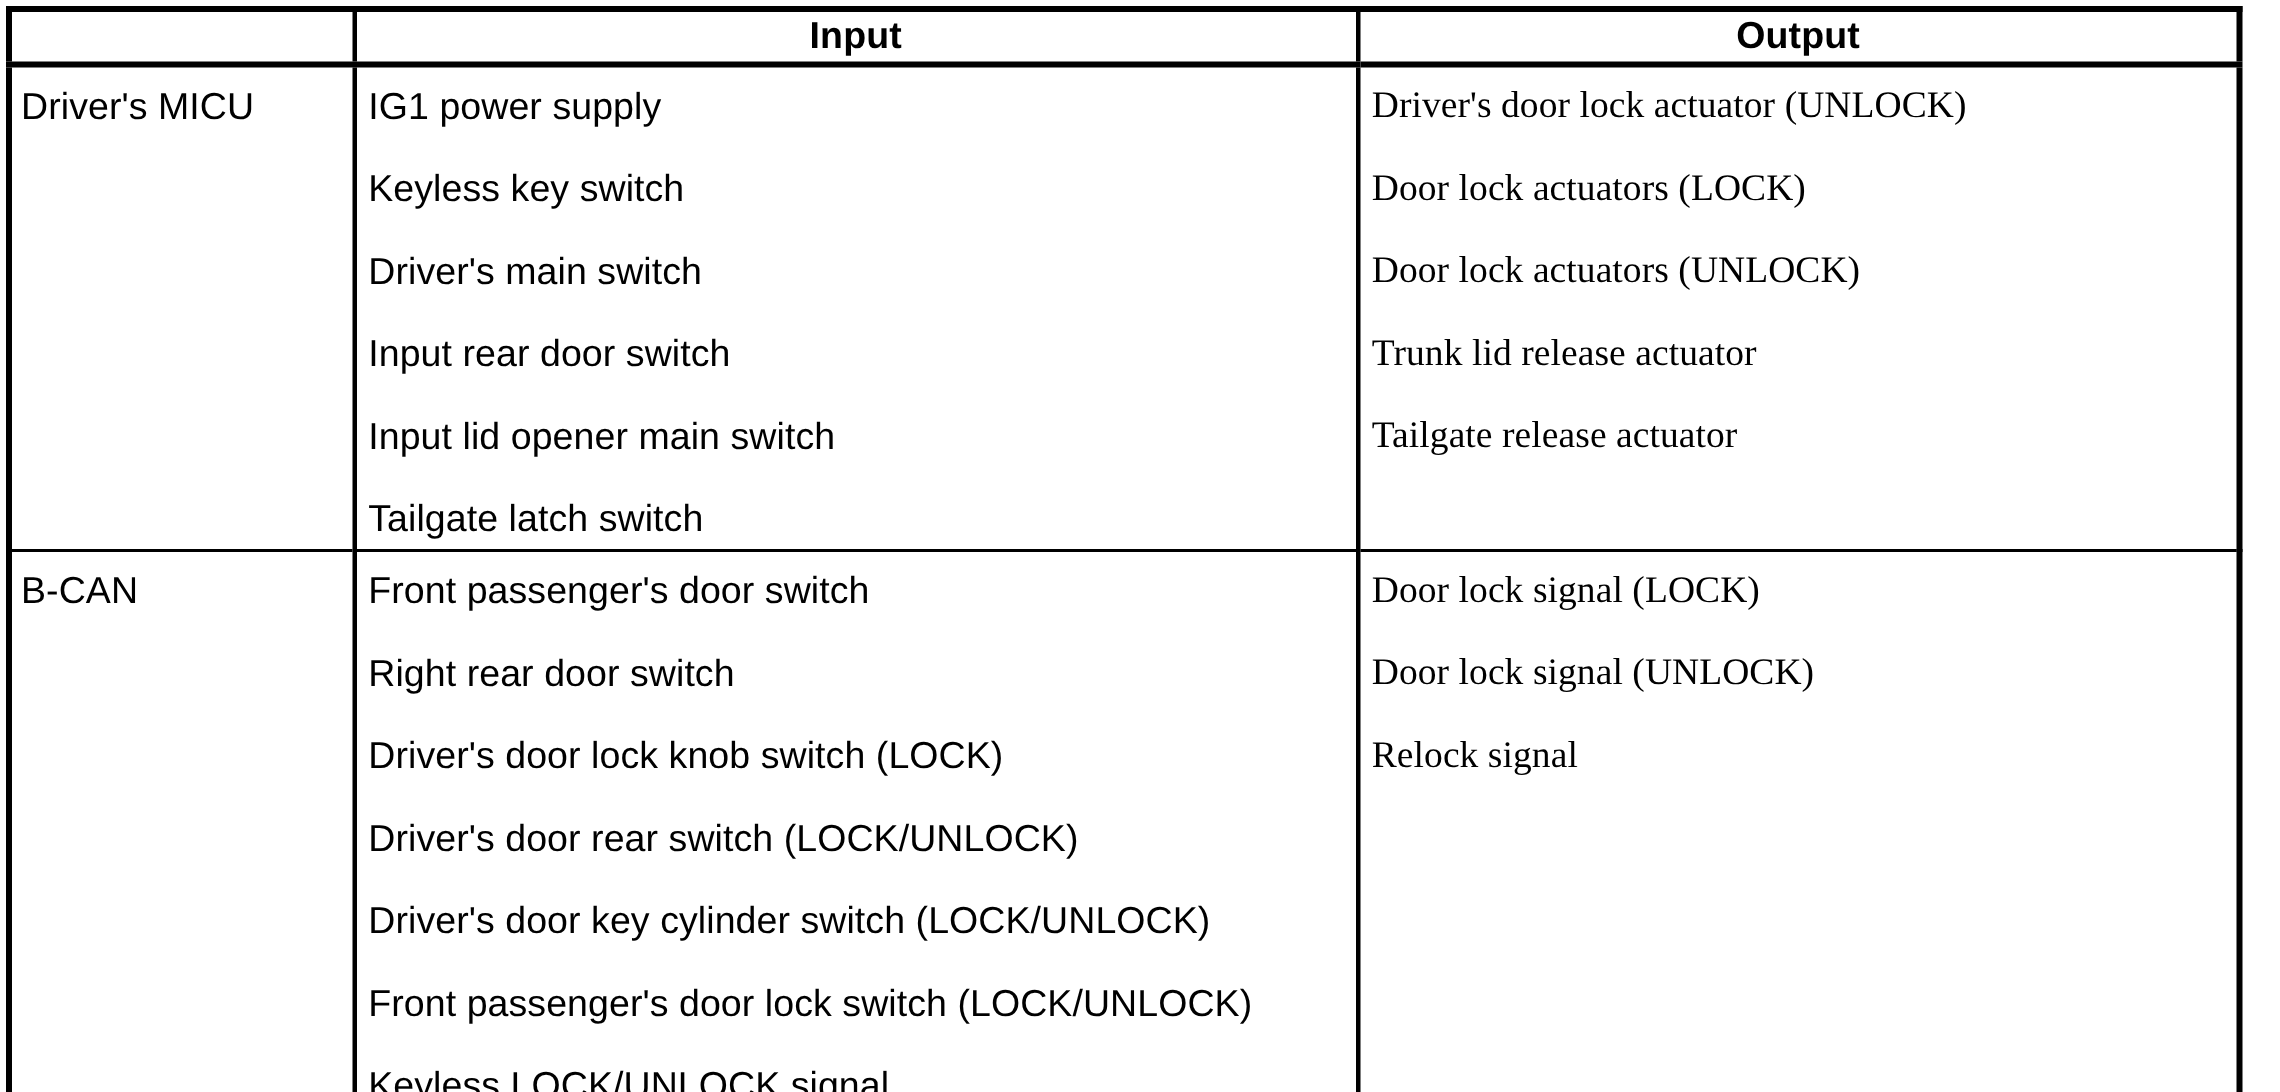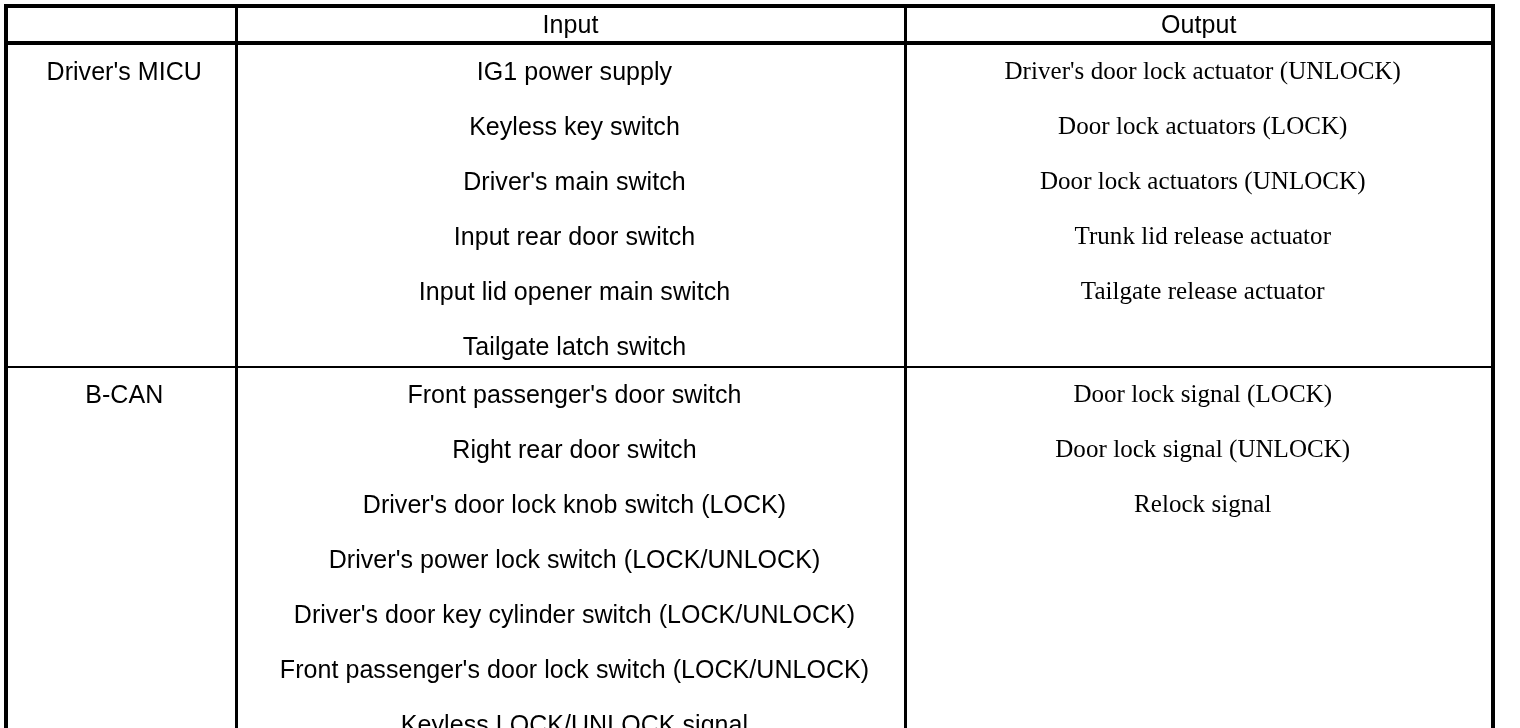--- a/index.html
+++ b/index.html
@@ -46,38 +46,37 @@
     padding: 0;
     margin: 0;
     vertical-align: top;
     background: #ffffff;
   }
 
   
   .head-row th {
     height: 33px;
     text-align: center;
-    font-weight: normal;
+    font-weight: bold;
     font-size: 25px;
     line-height: 33px;
     border-bottom: 4px solid #000000;
     letter-spacing: 0.1px;
   }
   .head-row th.module-head {
     border-right: 3px solid #000000;
   }
   .head-row th.input-head {
     border-right: 3px solid #000000;
   }
 
   
   .body-row td {
     font-size: 25px;
     line-height: 1;
-    text-align: center;
   }
   .body-row td.cell-module {
     border-right: 3px solid #000000;
     padding: 11px 0 0 6px;
   }
   .body-row td.cell-input {
     border-right: 3px solid #000000;
     padding: 11px 0 0 8px;
   }
   .body-row td.cell-output {
@@ -166,21 +165,21 @@
 
       <tr class="body-row row-bcan">
         <td class="cell-module">
           <div class="module-label">B-CAN</div>
         </td>
         <td class="cell-input">
           <ul class="item-list">
             <li>Front passenger's door switch</li>
             <li>Right rear door switch</li>
             <li>Driver's door lock knob switch (LOCK)</li>
-            <li>Driver's power lock switch (LOCK/UNLOCK)</li>
+            <li>Driver's door rear switch (LOCK/UNLOCK)</li>
             <li>Driver's door key cylinder switch (LOCK/UNLOCK)</li>
             <li>Front passenger's door lock switch (LOCK/UNLOCK)</li>
             <li>Keyless LOCK/UNLOCK signal</li>
           </ul>
         </td>
         <td class="cell-output">
           <ul class="item-list">
             <li>Door lock signal (LOCK)</li>
             <li>Door lock signal (UNLOCK)</li>
             <li>Relock signal</li>

